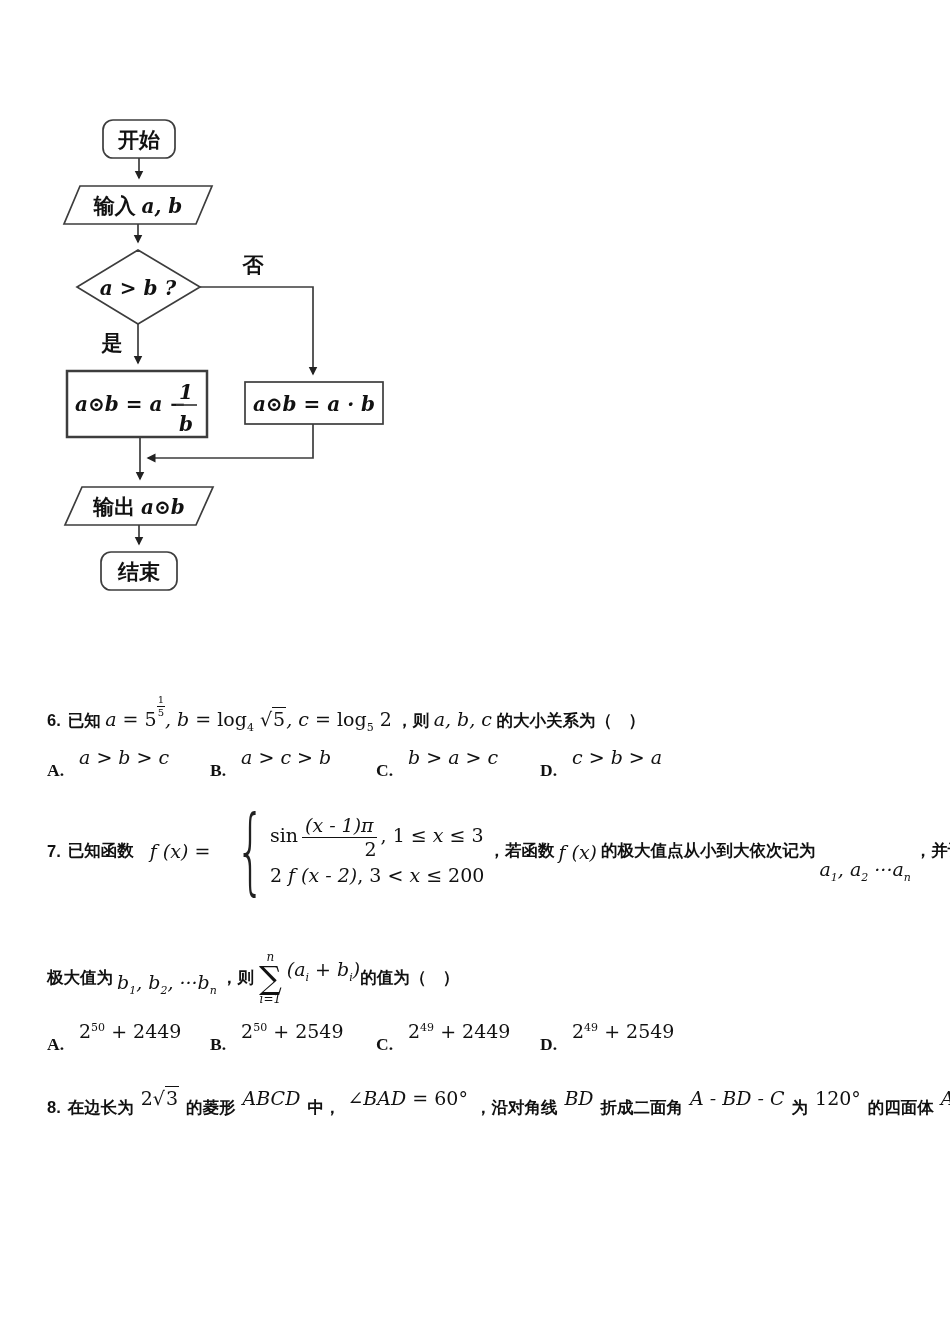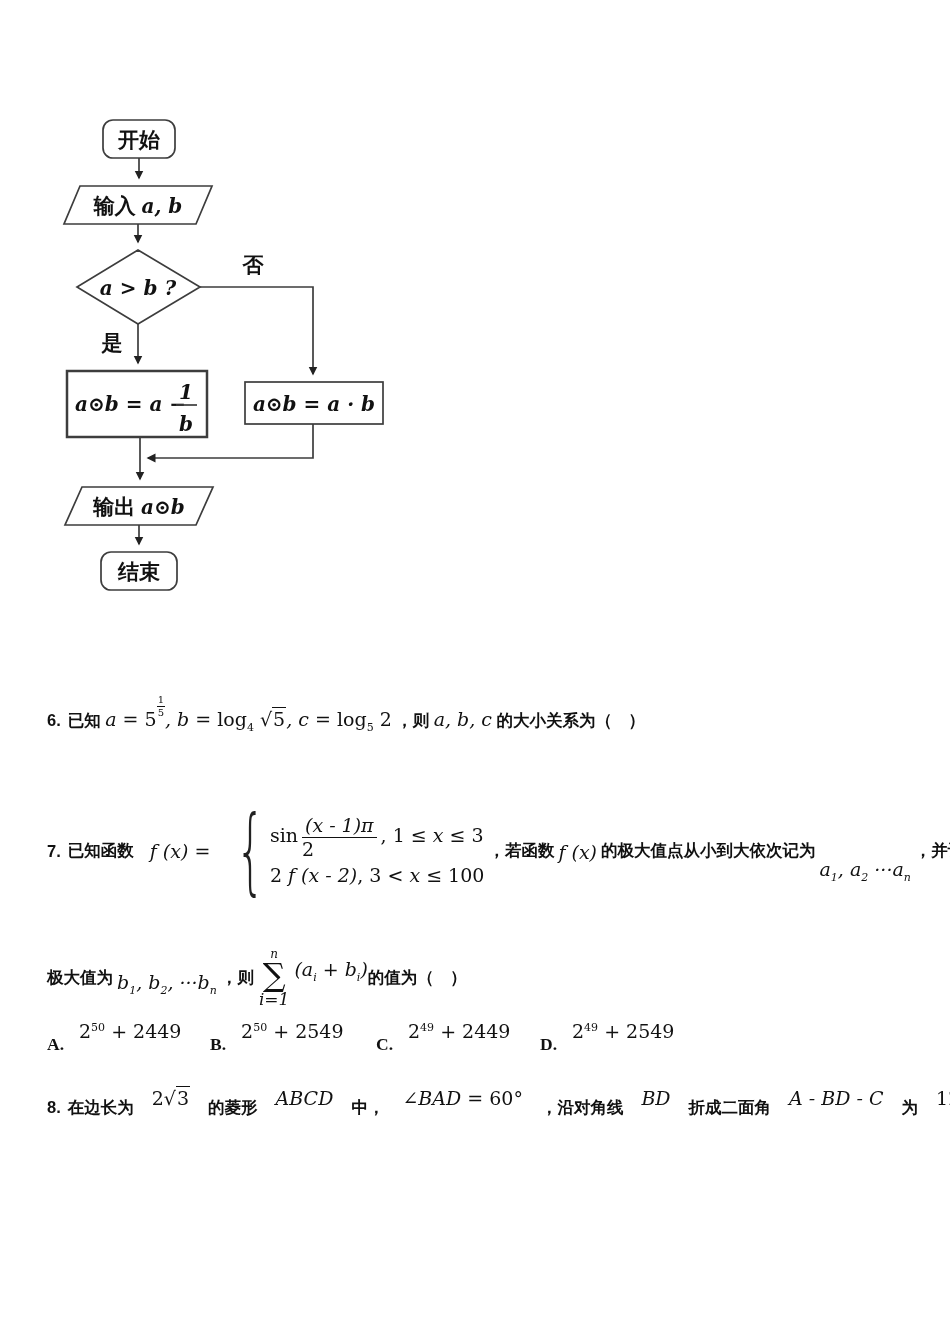--- a/index.html
+++ b/index.html
@@ -15,47 +15,47 @@
   sup{font-size:11px;vertical-align:7px;line-height:0;}
   
   .stem{position:absolute;left:47px;width:885px;line-height:40px;white-space:nowrap;}
   .flexline{position:absolute;left:47px;width:885px;display:flex;align-items:center;white-space:nowrap;}
   .optrow{position:absolute;left:0;width:950px;height:46px;}
   .opt{position:absolute;top:0;white-space:nowrap;}
   .olabel{font-family:"Liberation Serif","DejaVu Serif",serif;font-weight:700;font-size:17.5px;margin-right:15px;}
   .oval{font-size:19px;}
   .bup{font-weight:700;font-family:"DejaVu Serif","Liberation Serif",serif;font-size:18px;}
   .raise{position:relative;top:-12px;display:inline-block;}
-  .r8{position:relative;top:-8px;display:inline-block;margin:0 18px;}
+  .r8{position:relative;top:-8px;display:inline-block;margin:0 7px;}
   .low1{position:relative;top:1px;margin:0 4px;}
   .low2{position:relative;top:18px;margin:0 4px;}
   
   .supfrac{display:inline-block;vertical-align:10px;font-size:10px;line-height:1.15;text-align:center;
            font-style:normal;font-family:"DejaVu Serif",serif;}
   .sfn{display:block;border-bottom:1px solid #111;padding:0 1px;}
   .sfd{display:block;}
   
   .rad{border-top:1.5px solid #111;padding:0 1px;}
   
-  .frac{display:inline-block;text-align:left;vertical-align:-14px;margin:0 4px;line-height:1.2;}
+  .frac{display:inline-block;text-align:right;vertical-align:-14px;margin:0 4px;line-height:1.2;}
   .frac .num{display:block;border-bottom:1.5px solid #111;padding:0 3px;}
   .frac .den{display:block;}
   
   .pw{display:inline-flex;align-items:center;margin:0 4px;}
   .brace{font-family:"DejaVu Sans",sans-serif;font-weight:300;font-size:92px;line-height:1;
          display:inline-block;transform:scale(0.5,1.02);transform-origin:center;margin:0 -10px 0 -9px;color:#222;}
   .pw-rows{display:inline-block;}
   .pw-row{display:block;line-height:1.25;}
   .pw-row1{margin-bottom:3px;}
   
   .sum{display:inline-flex;flex-direction:column;align-items:center;line-height:1;margin:0 5px;
        font-family:"DejaVu Serif",serif;}
   .sum-top{font-size:12px;font-style:italic;}
   .sum-sigma{font-size:32px;line-height:.95;}
-  .sum-bot{font-size:17px;font-style:italic;}
+  .sum-bot{font-size:12px;font-style:italic;}
   .sumexpr{position:relative;top:-9px;font-style:italic;}
   
   .fc{position:absolute;left:40px;top:100px;}
   .fc .shape{fill:none;stroke:#3d3d3d;stroke-width:1.7px;}
   .fc .thick{stroke-width:2.5px;}
   .fc .ln{fill:none;stroke:#3d3d3d;stroke-width:1.7px;}
   .fc .svg-cn{font-family:"Liberation Sans",sans-serif;font-weight:700;font-size:21px;fill:#111;}
   .fc .svg-mi{font-family:"DejaVu Serif","Liberation Serif",serif;font-style:italic;font-weight:700;font-size:20px;fill:#111;}
 </style>
 </head>
@@ -108,30 +108,44 @@
 
 
   <div class="stem" style="top:694px;">
     <span class="cn qnum">6.</span><span class="cn">已知</span>
     <span class="mathit">a</span><span class="mathup"> = 5</span><span class="supfrac"><span class="sfn">1</span><span class="sfd">5</span></span><span class="mathit">, b</span><span class="mathup"> = log</span><sub class="mathup" style="font-size:11px;">4</sub><span class="mathup"> √</span><span class="mathup rad">5</span><span class="mathit">, c</span><span class="mathup"> = log</span><sub class="mathup" style="font-size:11px;">5</sub><span class="mathup"> 2</span>
     <span class="cn">，则</span>
     <span class="mathit">a, b, c</span>
     <span class="cn">的大小关系为（　）</span>
   </div>
 
+  <div class="optrow" style="top:758px;">
+    <div class="opt" style="left:47px;">
+      <span class="olabel">A.</span><span class="oval mathit raise">a &gt; b &gt; c</span>
+    </div>
+    <div class="opt" style="left:210px;">
+      <span class="olabel">B.</span><span class="oval mathit raise">a &gt; c &gt; b</span>
+    </div>
+    <div class="opt" style="left:376px;">
+      <span class="olabel">C.</span><span class="oval mathit raise">b &gt; a &gt; c</span>
+    </div>
+    <div class="opt" style="left:540px;">
+      <span class="olabel">D.</span><span class="oval mathit raise">c &gt; b &gt; a</span>
+    </div>
+  </div>
 
   <div class="flexline" style="top:798px;height:106px;">
     <span class="cn qnum">7.</span>
     <span class="cn">已知函数</span>
     <span class="mathit" style="margin:0 16px;">f (x) =</span>
     <span class="pw">
       <span class="brace">{</span>
       <span class="pw-rows">
         <span class="pw-row pw-row1 mathup"><span>sin</span><span class="frac"><span class="num"><i>(x - 1)π</i></span><span class="den">2</span></span><span>, 1 ≤ </span><i>x</i><span> ≤ 3</span></span>
-        <span class="pw-row mathup"><span>2 </span><i>f (x - 2)</i><span>, 3 &lt; </span><i>x</i><span> ≤ 100</span></span>
+        <span class="pw-row mathup"><span>2 </span><i>f (x - 2)</i><span>, 3 &lt; </span><i>x</i><span> ≤ 200</span></span>
       </span>
     </span>
     <span class="cn">，若函数</span>
     <span class="mathit low1">f (x)</span>
     <span class="cn">的极大值点从小到大依次记为</span>
     <span class="mathit low2"><span>a</span><sub>1</sub><span>, a</span><sub>2</sub><span> ···a</span><sub>n</sub></span>
     <span class="cn">，并记相应的</span>
   </div>
 
   <div class="flexline" style="top:942px;height:72px;">

